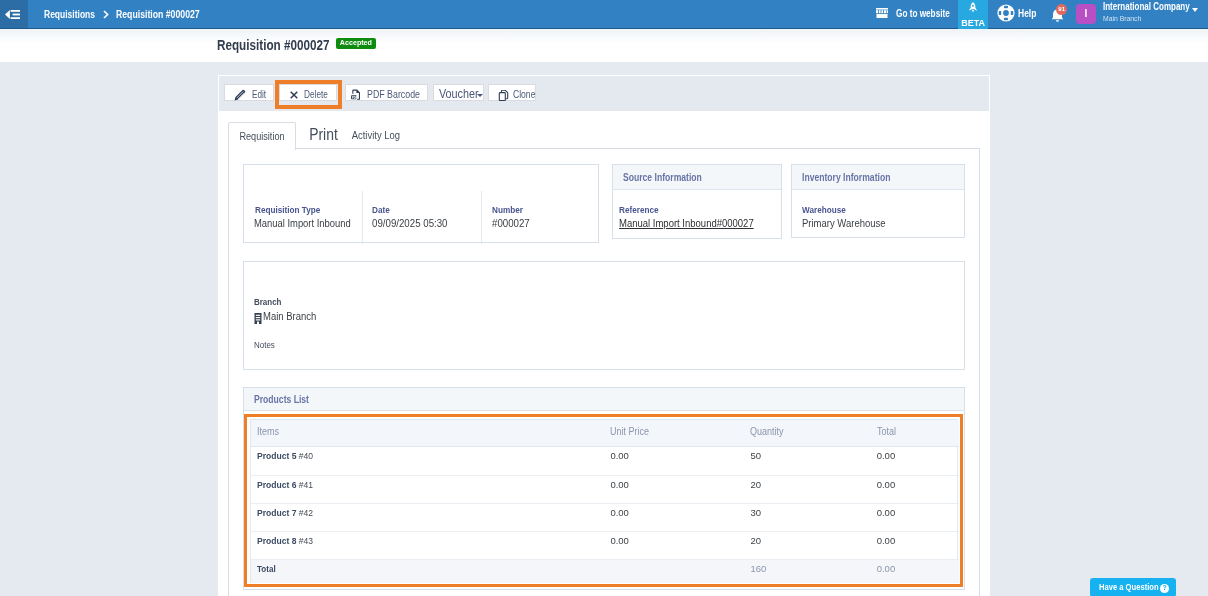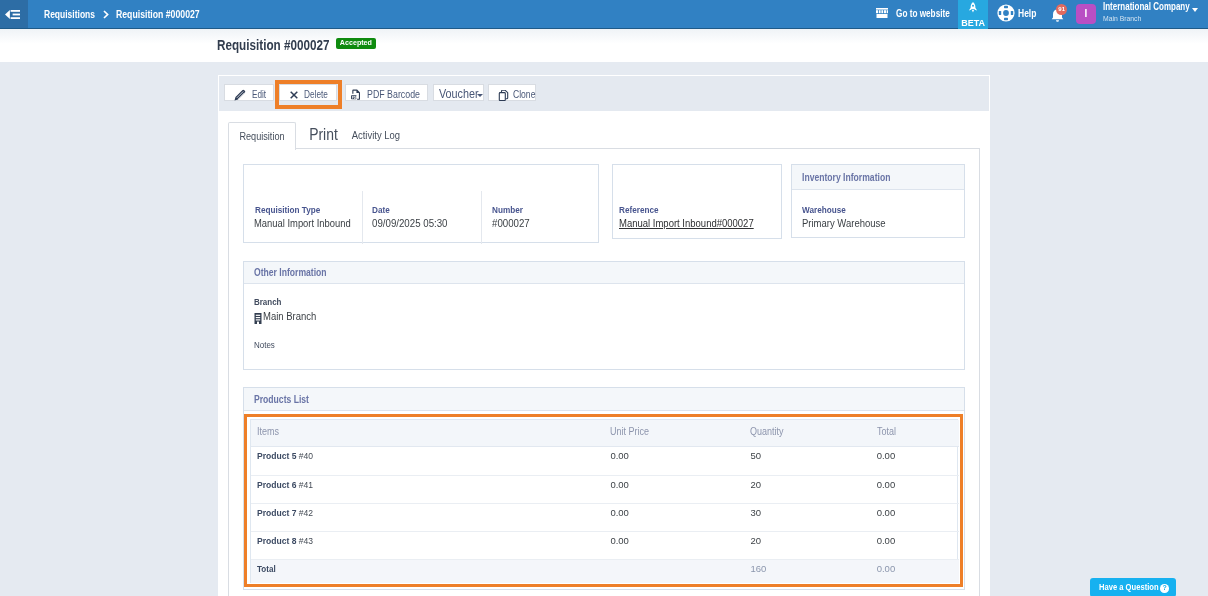--- a/index.html
+++ b/index.html
@@ -130,31 +130,31 @@
 <div class="abs" style="left:117.5px;top:26px;width:1px;height:53px;background:#e4e8ee"></div>
 <div class="abs" style="left:237px;top:26px;width:1px;height:53px;background:#e4e8ee"></div>
 <div class="abs lbl" style="left:10.6px;top:39px"><span class="s" style="transform:scaleX(.86)">Requisition Type</span></div>
 <div class="abs val" style="left:9.6px;top:53px"><span class="s" style="transform:scaleX(.94)">Manual Import Inbound</span></div>
 <div class="abs lbl" style="left:128px;top:39px"><span class="s" style="transform:scaleX(.86)">Date</span></div>
 <div class="abs val" style="left:128px;top:53px"><span class="s" style="transform:scaleX(.97)">09/09/2025 05:30</span></div>
 <div class="abs lbl" style="left:247.5px;top:39px"><span class="s" style="transform:scaleX(.86)">Number</span></div>
 <div class="abs val" style="left:247.5px;top:53px"><span class="s" style="transform:scaleX(.97)">#000027</span></div>
 </div>
 <div class="abs hcard" style="left:612px;top:163.5px;width:169.8px;height:75px">
+<div class="hd"><span class="s" style="transform:scaleX(.86)">Source Information</span></div>
 <div class="abs lbl" style="left:6.2px;top:39px"><span class="s" style="transform:scaleX(.86)">Reference</span></div>
 <div class="abs val" style="left:6.2px;top:53px;color:#2f3033"><span class="s" style="transform:scaleX(.95);text-decoration:underline">Manual Import Inbound#000027</span></div>
 </div>
 <div class="abs hcard" style="left:791px;top:163.5px;width:174.3px;height:74.5px">
 <div class="hd"><span class="s" style="transform:scaleX(.86)">Inventory Information</span></div>
 <div class="abs lbl" style="left:10.3px;top:39px"><span class="s" style="transform:scaleX(.86)">Warehouse</span></div>
 <div class="abs val" style="left:10.3px;top:53px"><span class="s" style="transform:scaleX(.95)">Primary Warehouse</span></div>
 </div>
 
 <div class="abs hcard" style="left:243px;top:261px;width:722.3px;height:109px">
-<div class="hd" style="height:22px;line-height:22px"><span class="s" style="transform:scaleX(.86)">Other Information</span></div>
 <div class="abs" style="left:10px;top:33.5px;font-size:9.5px;font-weight:bold;color:#414b5e"><span class="s" style="transform:scaleX(.84)">Branch</span></div>
 <svg class="abs" style="left:10px;top:50.5px" width="8" height="11" viewBox="0 0 8 11">
 <rect x="0.5" y="0" width="7" height="11" fill="#333e50"></rect>
 <rect x="1.8" y="1.7" width="4.4" height="1.2" fill="#fff"></rect>
 <rect x="1.8" y="4" width="4.4" height="1.2" fill="#fff"></rect>
 <rect x="1.8" y="6.3" width="4.4" height="1.2" fill="#fff"></rect>
 <rect x="3" y="8.6" width="2" height="2.4" fill="#fff"></rect>
 </svg>
 <div class="abs val" style="left:18.5px;top:49px"><span class="s" style="transform:scaleX(.95)">Main Branch</span></div>
 <div class="abs" style="left:10px;top:76.5px;font-size:9.5px;font-weight:normal;color:#414b5e"><span class="s" style="transform:scaleX(.84)">Notes</span></div>

